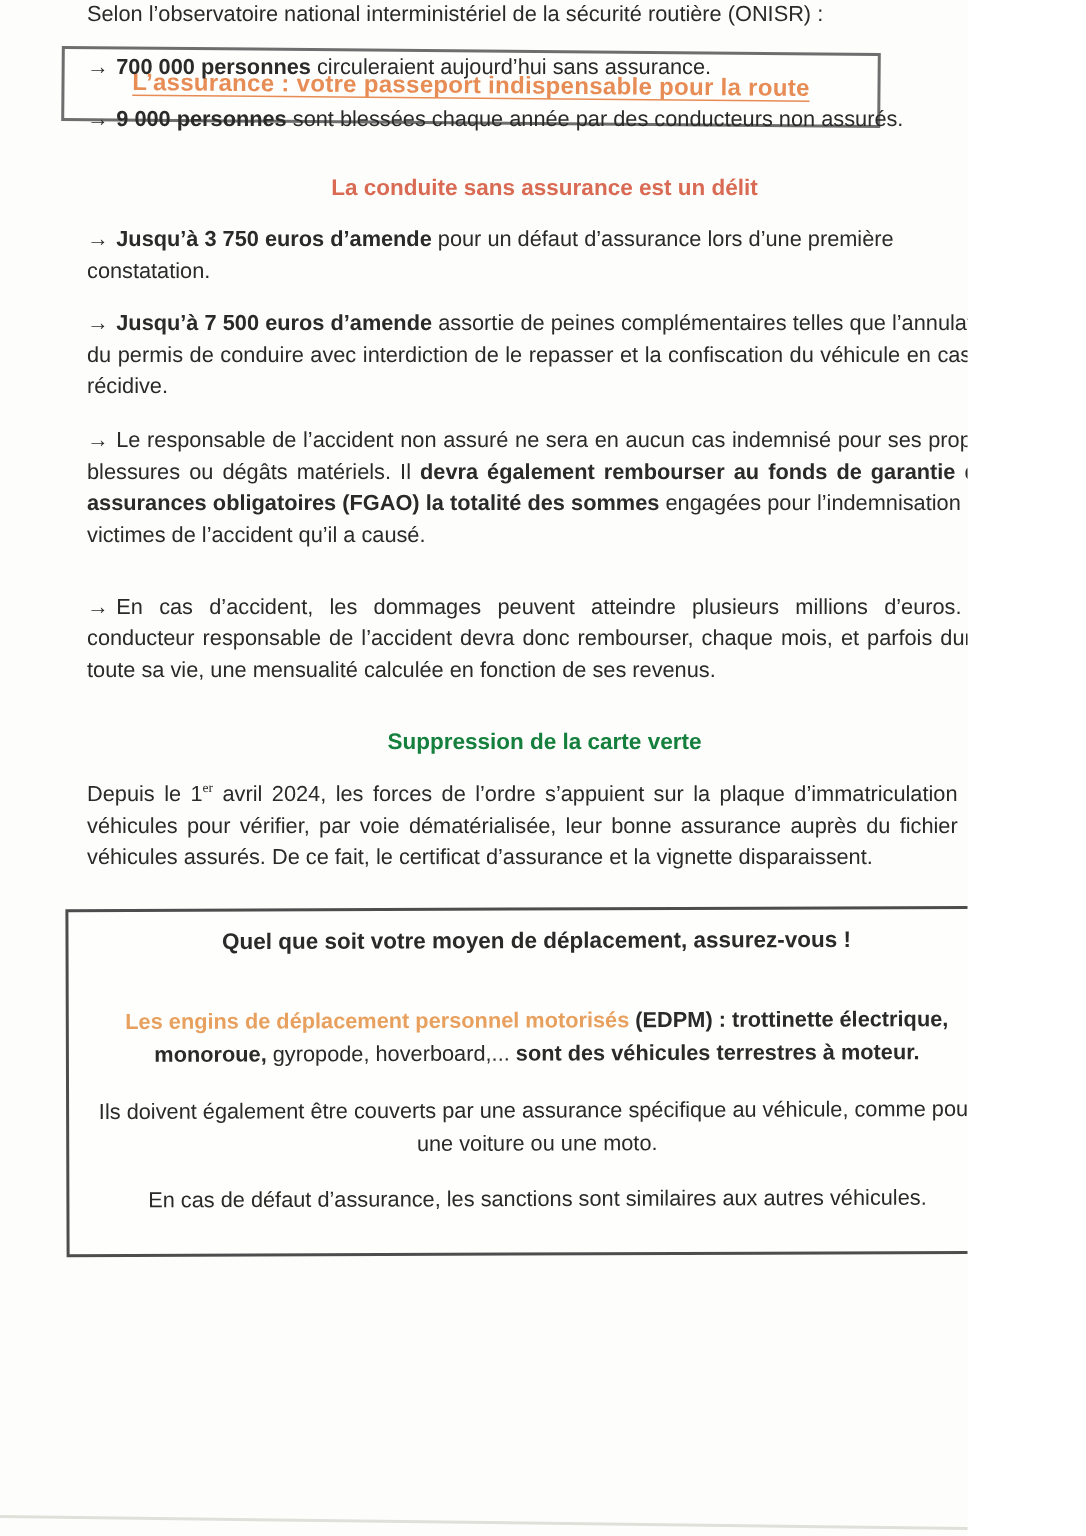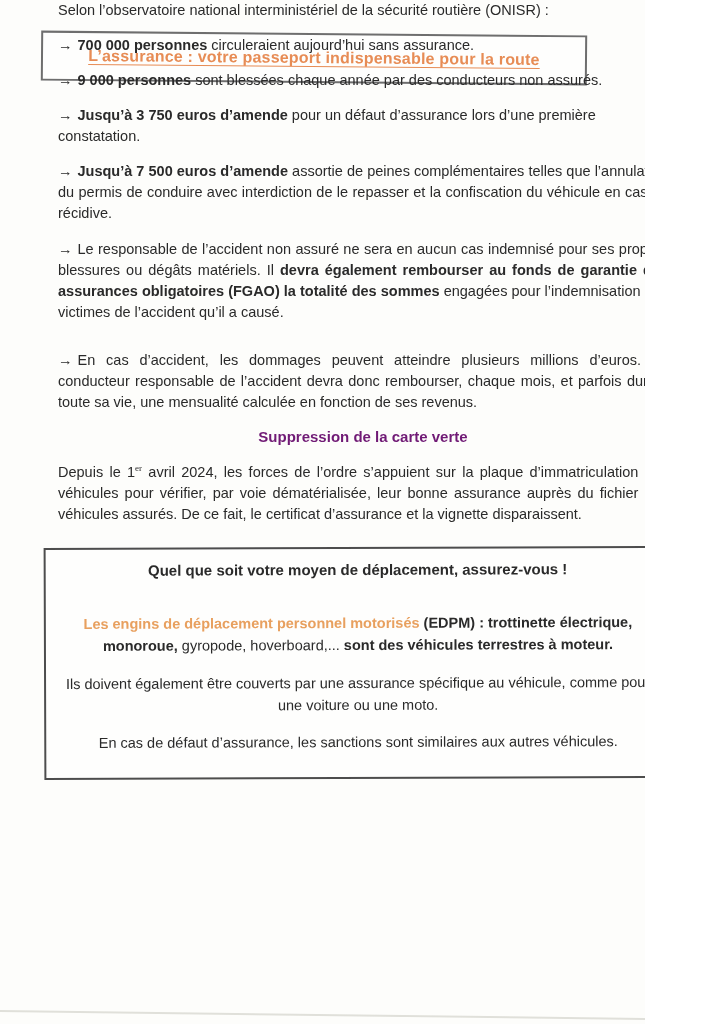--- a/index.html
+++ b/index.html
@@ -32,21 +32,21 @@
   .stat{margin-top:14px;}
   .arrow{margin-right:5px;}
   .b{font-weight:700;}
 
   .h-offense{margin-top:24px;text-align:center;font-weight:700;font-size:15px;color:#d96b55;}
   .bullet1{margin-top:14px;}
   .bullet2{margin-top:14px;text-align:justify;}
   .bullet3{margin-top:15px;text-align:justify;}
   .bullet4{margin-top:27px;text-align:justify;}
 
-  .h-green{margin-top:13px;text-align:center;font-weight:700;font-size:15px;color:#701a75;}
+  .h-green{margin-top:26px;text-align:center;font-weight:700;font-size:15px;color:#15803d;}
   .gc-para{margin-top:15px;text-align:justify;}
   sup{font-size:9px;line-height:0;font-family:Liberation Serif, serif;}
 
   .insure-box{
     box-sizing:border-box;
     margin:22px 0 0 -14px;
     width:628px;
     border:2px solid #4d4d4d;
     transform:rotate(-0.2deg);
     padding:10px 16px 24px;
@@ -76,20 +76,21 @@
 
   <div class="content">
 
     <p class="intro"><span>Selon l’observatoire national interministériel de la sécurité routière (ONISR) :</span></p>
 
     <p class="stat"><span class="arrow">→</span><span class="b">700 000 personnes</span><span> circuleraient aujourd’hui sans assurance.</span></p>
 
 
     <p class="stat"><span class="arrow">→</span><span class="b">9 000 personnes</span><span> sont blessées chaque année par des conducteurs non assurés.</span></p>
 
+    <p class="h-offense"><span>La conduite sans assurance est un délit</span></p>
 
     <p class="bullet1"><span class="arrow">→</span><span class="b">Jusqu’à 3 750 euros d’amende</span><span> pour un défaut d’assurance lors d’une première constatation.</span></p>
 
     <p class="bullet2"><span class="arrow">→</span><span class="b">Jusqu’à 7 500 euros d’amende</span><span> assortie de peines complémentaires telles que l’annulation du permis de conduire avec interdiction de le repasser et la confiscation du véhicule en cas de récidive.</span></p>
 
     <p class="bullet3"><span class="arrow">→</span><span>Le responsable de l’accident non assuré ne sera en aucun cas indemnisé pour ses propres blessures ou dégâts matériels. Il </span><span class="b">devra également rembourser au fonds de garantie des assurances obligatoires (FGAO) la totalité des sommes</span><span> engagées pour l’indemnisation des victimes de l’accident qu’il a causé.</span></p>
 
     <p class="bullet4"><span class="arrow">→</span><span>En cas d’accident, les dommages peuvent atteindre plusieurs millions d’euros. Le conducteur responsable de l’accident devra donc rembourser, chaque mois, et parfois durant toute sa vie, une mensualité calculée en fonction de ses revenus.</span></p>
 
     <p class="h-green"><span>Suppression de la carte verte</span></p>

